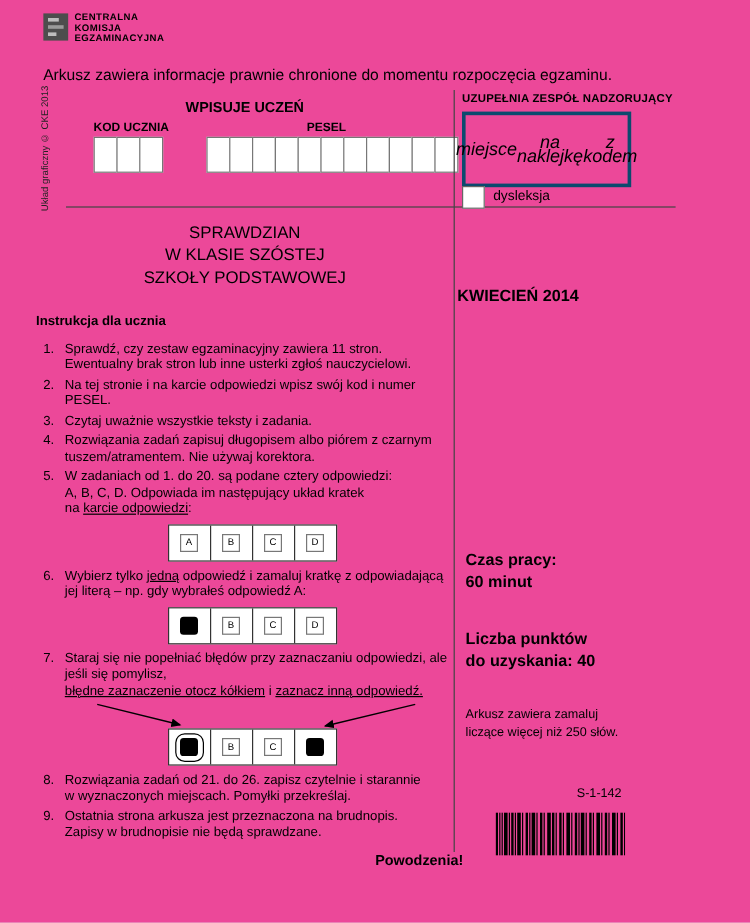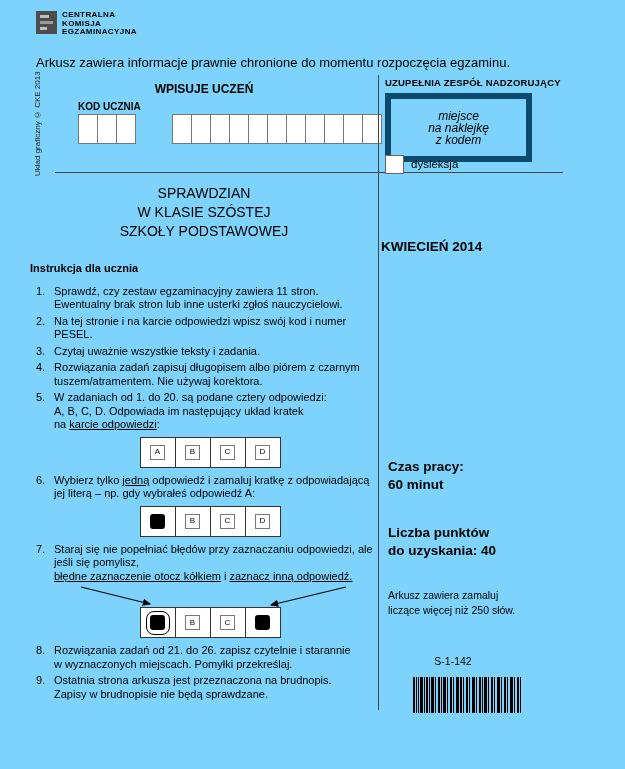--- a/index.html
+++ b/index.html
@@ -1,16 +1,16 @@
 <!DOCTYPE html>
 <html><head>
 <meta charset="utf-8">
 <style>
   html,body{margin:0;padding:0;background:#e8e8e8}
-  .page{position:relative;width:625px;height:769px;background:#7dd3fc;margin:0 auto;
+  .page{position:relative;width:625px;height:769px;background:#ec4899;margin:0 auto;
         font-family:"Liberation Sans",sans-serif;color:#000;overflow:hidden}
   .abs{position:absolute}
 
   
   .org-block{left:62px;top:11px;font-size:8px;font-weight:bold;line-height:8.5px;letter-spacing:.4px}
   .legal{left:36px;top:55px;font-size:13px}
   .vcredit{left:33px;top:74px;height:102px;writing-mode:vertical-rl;transform:rotate(180deg);
            font-size:8px;color:#222;text-align:center;white-space:nowrap}
 
   
@@ -22,31 +22,31 @@
   .cell:first-child{margin-left:0}
   .kod-cells{left:78px;top:114px}
   .pesel-cells{left:172px;top:114px}
 
   
   .vrule{left:378px;top:75px;width:1px;height:635px;background:#444}
   .hrule{left:55px;top:172px;width:508px;height:1px;background:#444}
 
   
   .sup-title{left:385px;top:77px;font-size:9.5px;font-weight:bold;letter-spacing:.2px}
-  .sticker-box{left:385px;top:93px;width:135px;height:57px;border:6px solid #0c4a6e;
-               display:flex;flex-direction:column;align-items:center;justify-content:center;
-               font-size:12px;font-style:italic;line-height:12px;text-align:center}
+  .sticker-box{left:385px;top:93px;width:135px;height:57px;border:3px solid #0c4a6e;
+               display:flex;flex-direction:row;align-items:center;justify-content:center;
+               font-size:15px;font-style:italic;line-height:12px;text-align:center}
   .dys-box{left:385px;top:155px;width:17px;height:17px;border:1px solid #666;background:#fff}
   .dys-label{left:411px;top:158px;font-size:11.5px}
 
   .date{left:381px;top:239px;font-size:13.5px;font-weight:bold}
   .time-block{left:388px;top:458px;font-size:13.5px;font-weight:bold;line-height:18px}
   .points-block{left:388px;top:524px;font-size:13.5px;font-weight:bold;line-height:18px}
   .note-block{left:388px;top:588px;font-size:10.5px;line-height:15px}
-  .form-code{left:388px;top:655px;width:130px;text-align:center;font-size:10.5px}
+  .form-code{left:388px;top:655px;width:130px;text-align:right;font-size:10.5px}
   .barcode{left:413px;top:677px}
 
   
   .exam-title{left:30px;top:184px;width:348px;text-align:center;font-size:14px;font-weight:normal;line-height:19px}
 
   
   #instr{position:absolute;left:30px;top:262px;width:360px;font-size:11px;line-height:13.5px}
   .instr-h{font-weight:bold;margin-bottom:9px}
   .item{position:relative;padding-left:24px;margin-bottom:3px}
   .inum{position:absolute;left:6px;top:0}
@@ -76,20 +76,21 @@
   <div class="abs org-block">
     <div>CENTRALNA</div>
     <div>KOMISJA</div>
     <div>EGZAMINACYJNA</div>
   </div>
   <div class="abs legal">Arkusz zawiera informacje prawnie chronione do momentu rozpoczęcia egzaminu.</div>
   <div class="abs vcredit">Układ graficzny © CKE 2013</div>
 
   <div class="abs wpisuje">WPISUJE UCZEŃ</div>
   <div class="abs kod-label">KOD UCZNIA</div>
+  <div class="abs pesel-label">PESEL</div>
   <div class="abs cellrow kod-cells" id="kod-cells">
       <div class="cell"></div>
       <div class="cell"></div>
       <div class="cell"></div>
     </div>
   <div class="abs cellrow pesel-cells" id="pesel-cells">
       <div class="cell"></div>
       <div class="cell"></div>
       <div class="cell"></div>
       <div class="cell"></div>
@@ -277,15 +278,16 @@
           <span class="inum">8.</span>
           <div class="ibody"><span>Rozwiązania zadań od 21. do 26. zapisz czytelnie i starannie
 w wyznaczonych miejscach. Pomyłki przekreślaj.</span></div>
         </div>
         <div class="item">
           <span class="inum">9.</span>
           <div class="ibody"><span>Ostatnia strona arkusza jest przeznaczona na brudnopis.
 Zapisy w brudnopisie nie będą sprawdzane.</span></div>
         </div>
       </div>
+    <div class="goodluck">Powodzenia!</div>
   </div>
 
 </div>
 
 </body></html>

